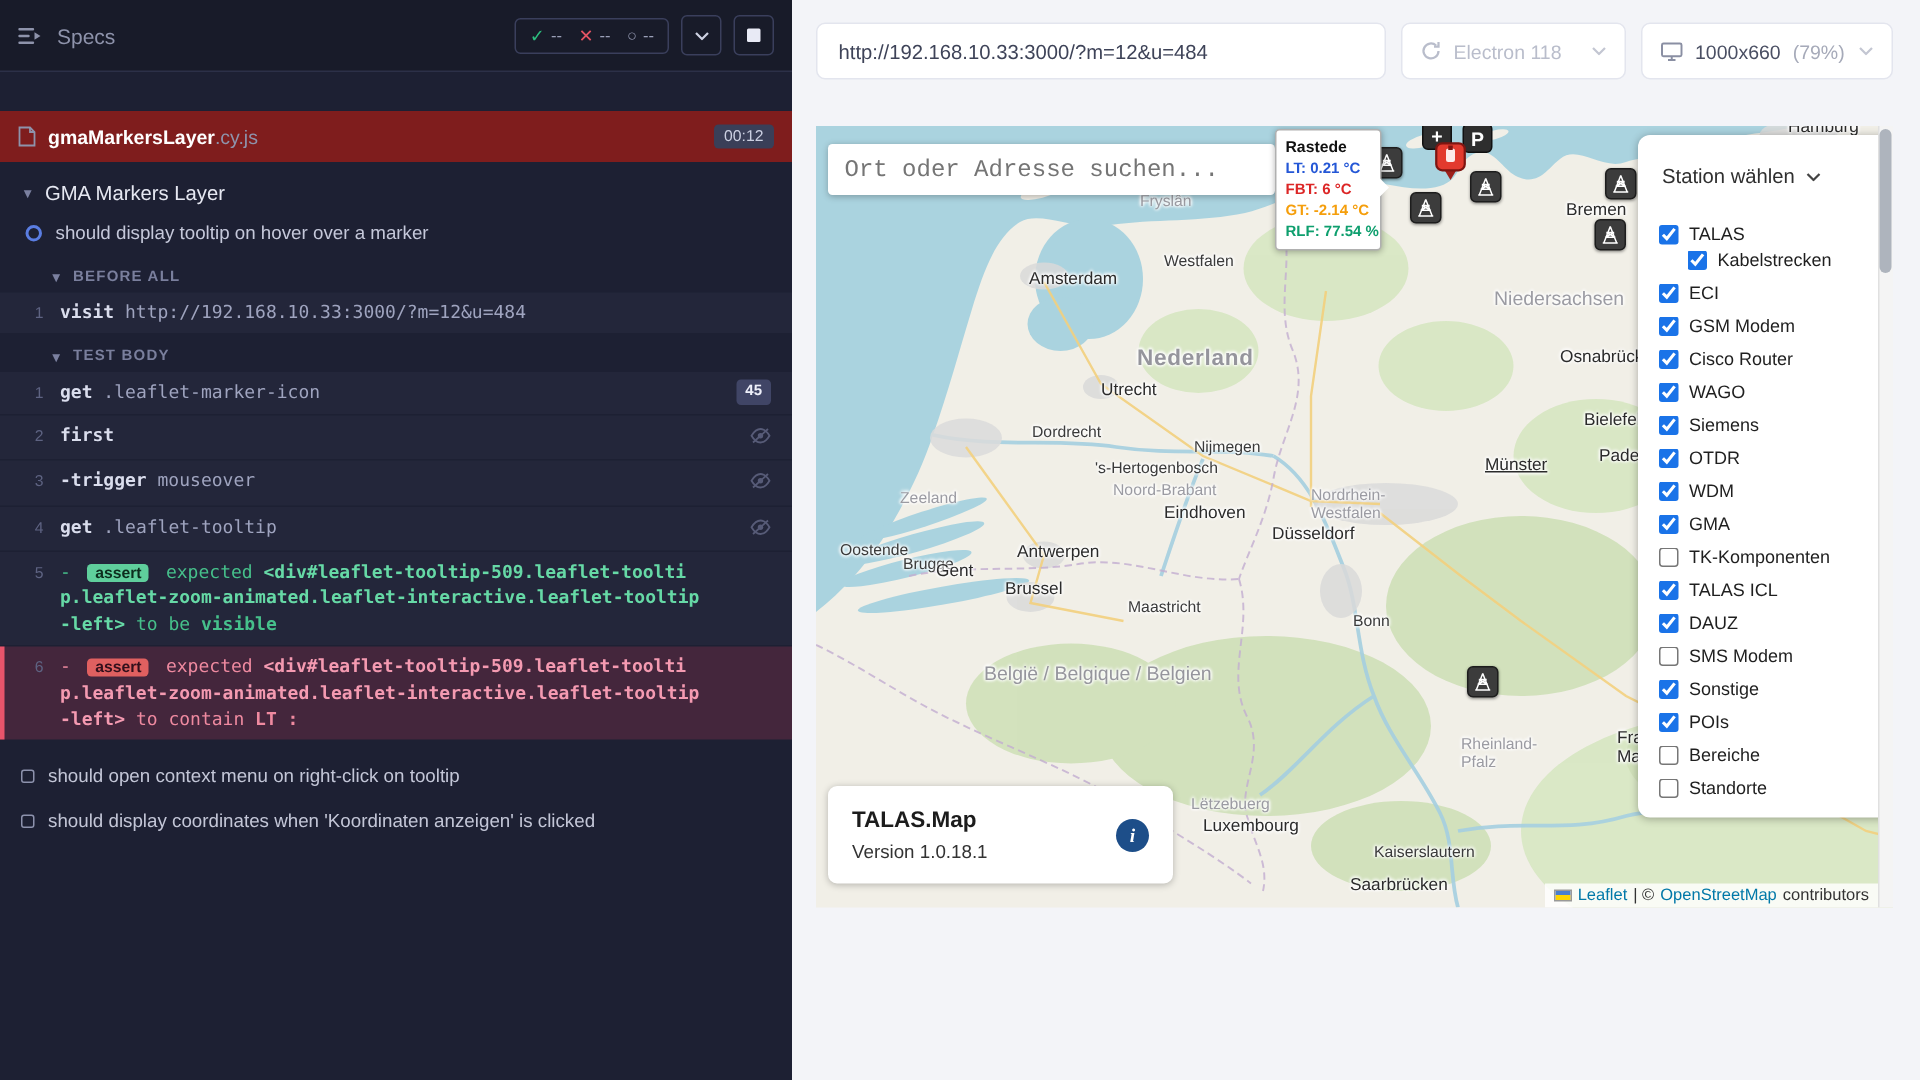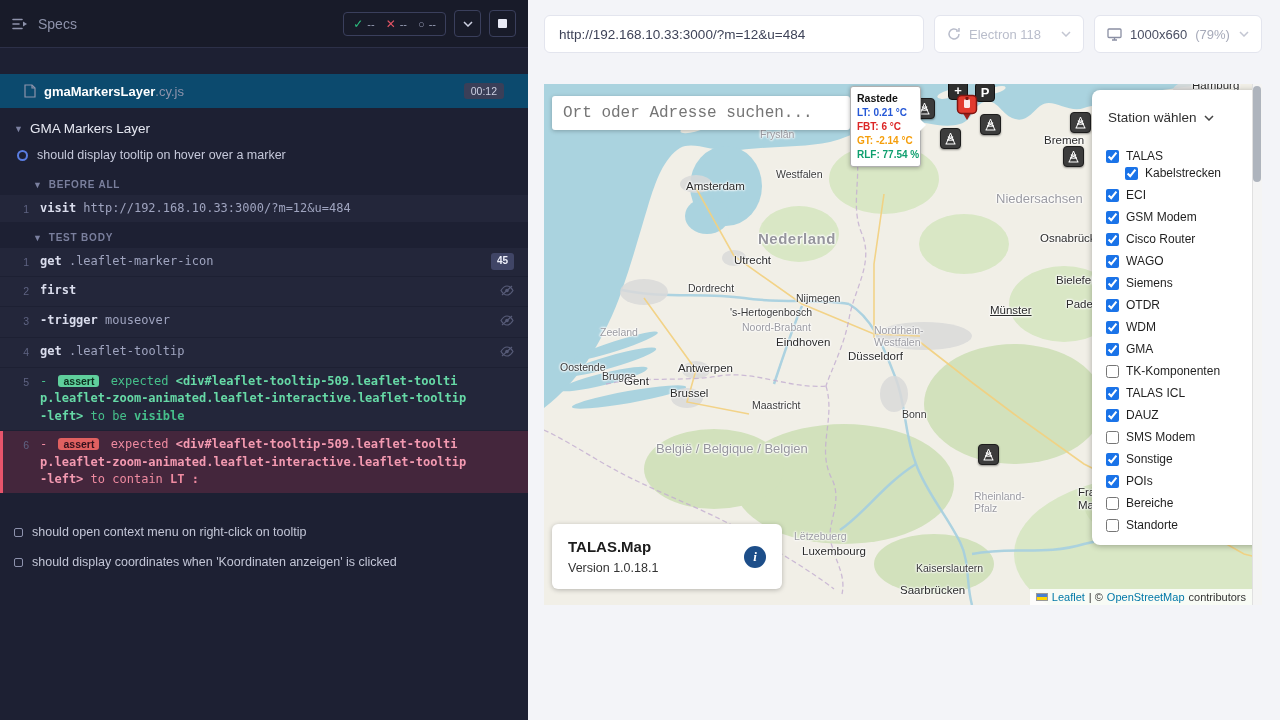--- a/index.html
+++ b/index.html
@@ -13,21 +13,21 @@
   .sb-title{color:#8e93ab;font-size:14px}
   .sb-head-right{margin-left:auto;display:flex;gap:8px;align-items:center}
   .stats-box{display:flex;align-items:center;gap:11px;border:1px solid #3a3f5c;border-radius:4px;padding:4px 9px;font-size:11px;color:#9aa0b8}
   .stat{display:flex;gap:4px;align-items:center}
   .ic-check{color:#2cbf7f;font-size:12px}
   .ic-x{color:#e45464;font-size:12px}
   .ic-circle{color:#8e93ab;font-size:11px}
   .sq-btn{border:1px solid #3a3f5c;border-radius:4px;width:27px;height:27px;display:flex;align-items:center;justify-content:center;color:#cdd1e2;cursor:pointer}
   .stop-square{width:9px;height:9px;background:#e8eaf5;border-radius:1px}
 
-  .spec-row{margin-top:26px;background:#0c4a6e;height:34px;display:flex;align-items:center;padding:0 24px;gap:8px;flex-shrink:0}
+  .spec-row{margin-top:26px;background:#7f1d1d;height:34px;display:flex;align-items:center;padding:0 12px;gap:8px;flex-shrink:0}
   .spec-name{color:#ffffff;font-weight:bold;font-size:13px}
   .spec-ext{color:#8e93ab;font-weight:normal}
   .spec-time{margin-left:auto;background:#3a3f58;border-radius:3px;padding:2px 7px;font-size:10.5px;color:#ccd0e2}
 
   .suite-row{padding:13px 14px 5px;color:#e6e8f2;font-size:13.5px;display:flex;gap:7px;align-items:center}
   .chev{color:#7b80a0;font-size:9px}
   .test-row{padding:7px 14px 7px 17px;display:flex;gap:9px;align-items:center;color:#c5c8da;font-size:12.5px}
   .spinner{width:11px;height:11px;border:2px solid #5a7de2;border-radius:50%;flex-shrink:0}
   .section-label{padding:10px 14px 5px 33px;color:#7a7f9d;font-size:10px;letter-spacing:.8px;display:flex;gap:6px;align-items:center;font-weight:bold}
 
@@ -42,21 +42,21 @@
   .cmd-chip{border-radius:3px;padding:0 5px;margin:0 4px;font-size:10.5px;font-weight:bold;font-family:"Liberation Sans",sans-serif}
   .cmd-row.passed .cmd-body{color:#46c08b;padding-right:44px}
   .cmd-row.passed .cmd-chip{background:#5fcf9c;color:#0d2e1e}
   .cmd-row.passed .cmd-el{font-weight:bold;color:#66d9a6;word-break:break-all}
   .cmd-row.failed{background:#44263c;border-left:3px solid #e8546b}
   .cmd-row.failed .cmd-body{color:#ef8aa0;padding-right:44px}
   .cmd-row.failed .cmd-chip{background:#e06060;color:#33101c}
   .cmd-row.failed .cmd-el{font-weight:bold;color:#f49ab1;word-break:break-all}
   .cmd-emph{font-weight:bold}
 
-  .pending-list{margin-top:24px}
+  .pending-list{margin-top:9px}
   .pending-row{display:flex;gap:9px;align-items:center;padding:8px 14px;color:#c3c6d7;font-size:12.5px}
   .pending-box{width:9px;height:9px;border:1.5px solid #8d92ad;border-radius:2px;flex-shrink:0}
 
   
   .main{flex:1;position:relative}
   .topbar{display:flex;gap:10px;margin:15px 18px 0 16px;height:38px}
   .url-box{flex:1;background:#fff;border:1px solid #e3e5ee;border-radius:6px;display:flex;align-items:center;padding:0 14px}
   .url-box input{border:0;outline:0;width:100%;font-size:13.5px;color:#3e4358;background:transparent;font-family:"Liberation Sans",sans-serif}
   .sel-box{background:#fff;border:1px solid #e3e5ee;border-radius:6px;display:flex;align-items:center;gap:8px;padding:0 12px;font-size:13px}
   .browser-box{width:150px;color:#b9bdcb}

